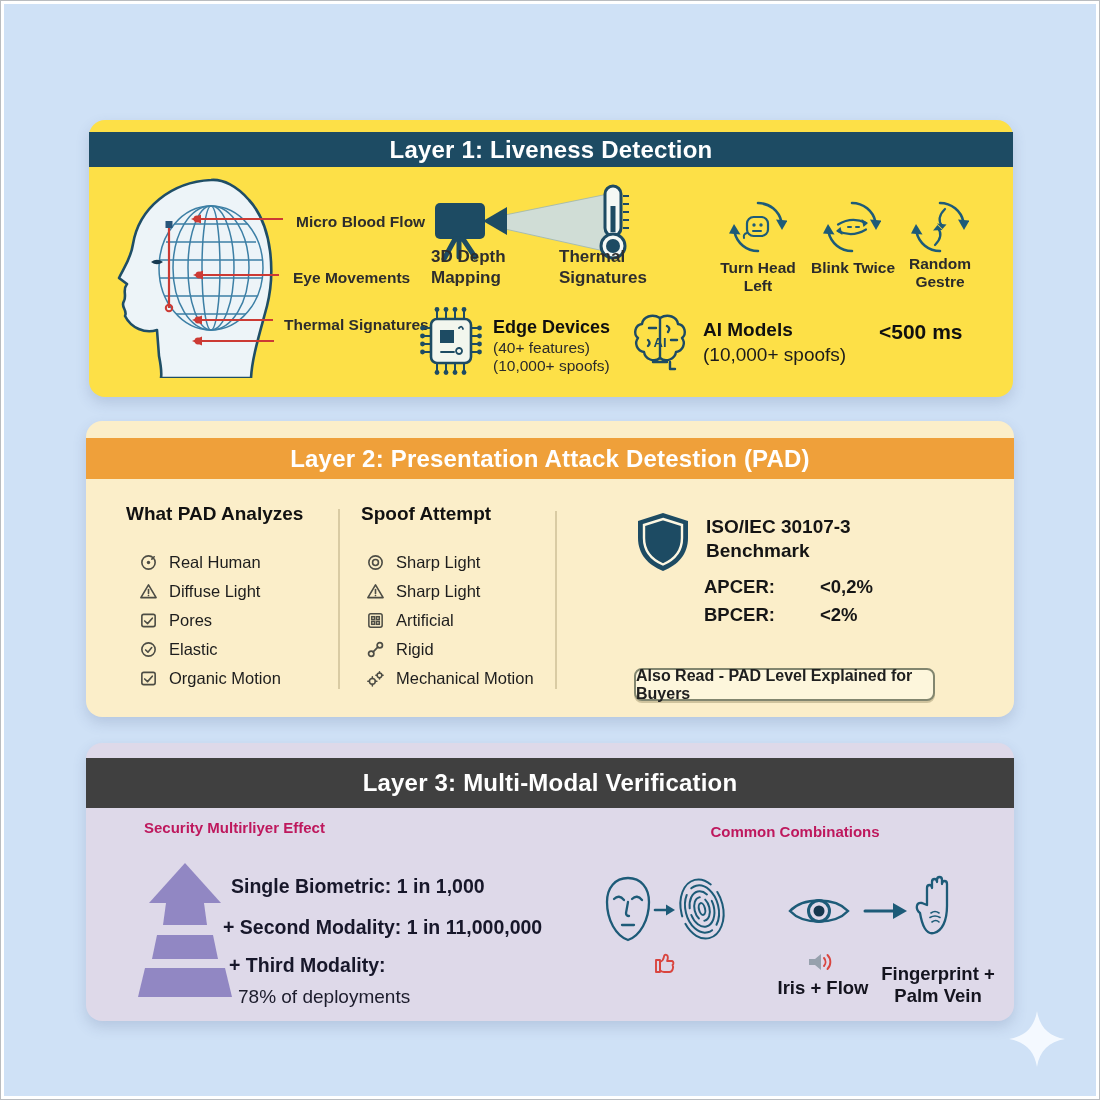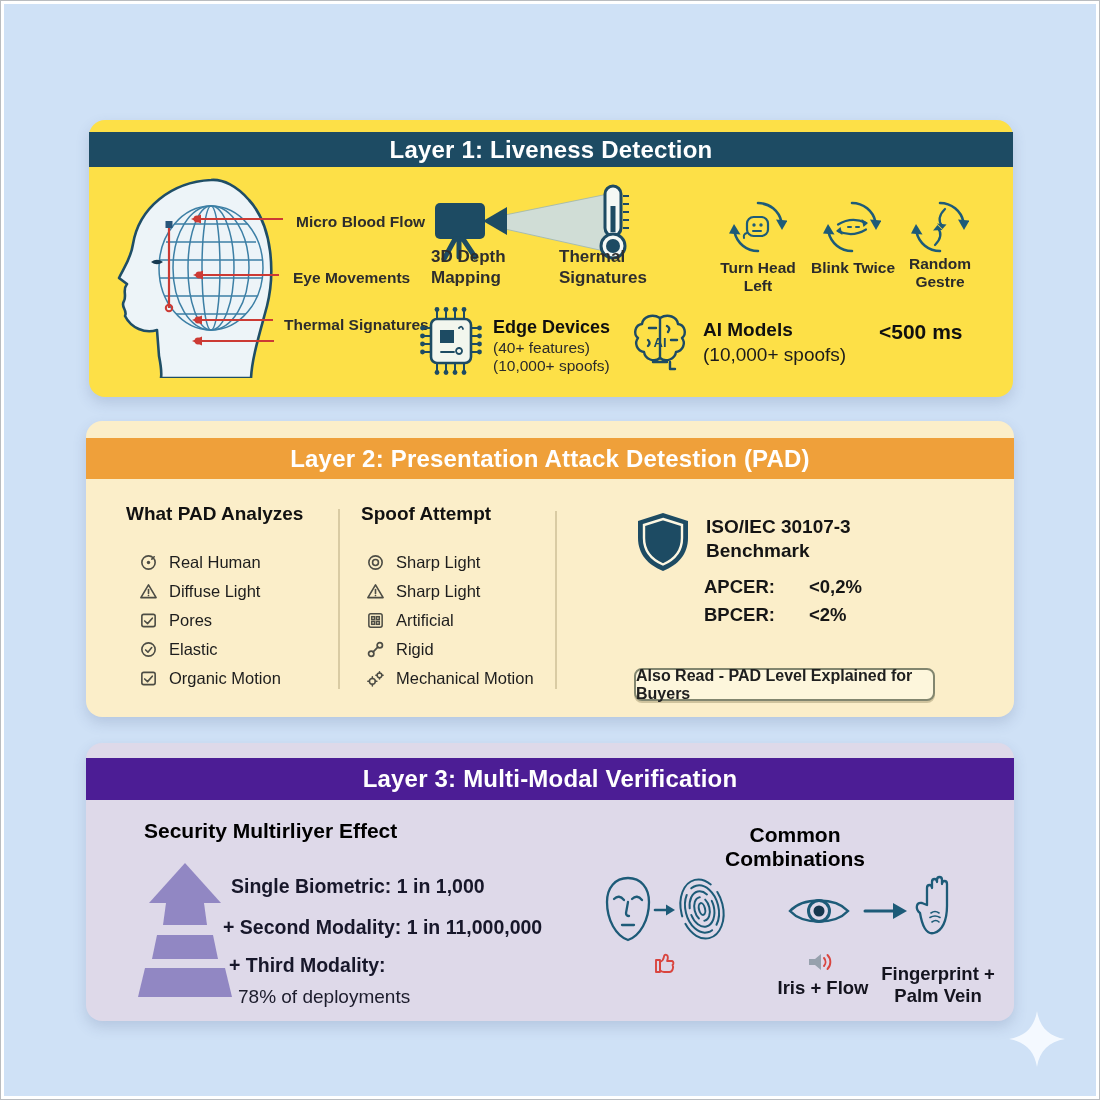--- a/index.html
+++ b/index.html
@@ -8,44 +8,44 @@
   .page-title{position:absolute;left:0;top:30px;width:100%;text-align:center;margin:0;
           font-size:42px;font-weight:800;color:#151515;letter-spacing:-0.5px;}
   .panel{position:absolute;border-radius:16px;box-shadow:0 6px 14px rgba(60,80,120,.18);}
   .p1{left:88px;top:119px;width:924px;height:277px;background:#fde047;}
   .p2{left:85px;top:420px;width:928px;height:296px;background:#fbeec9;}
   .p3{left:85px;top:742px;width:928px;height:278px;background:#ded9e9;}
   .hdr{position:absolute;left:0;right:0;display:flex;align-items:center;justify-content:center;
        color:#ffffff;font-weight:700;font-size:24px;letter-spacing:.2px;}
   .hdr1{top:12px;height:35px;background:#1d4b63;}
   .hdr2{top:17px;height:41px;background:#efa03a;}
-  .hdr3{top:15px;height:42px;background:#4c1d95;}
+  .hdr3{top:15px;height:50px;background:#404040;}
   .abs{position:absolute;}
   .preline{white-space:pre-line;}
   .callout-label{font-size:15.5px;font-weight:600;color:#2d2d2d;}
   .sensor-label{font-size:17px;font-weight:700;color:#2e2e2e;line-height:1.22;}
   .chal-label{font-size:15.5px;font-weight:600;color:#2b2b2b;text-align:center;line-height:1.18;}
   .spec-title{font-size:18px;font-weight:700;color:#0f0f0f;line-height:1.2;}
   .spec-sub{font-size:15.5px;font-weight:500;color:#2b2b2b;line-height:1.18;}
   .ai-title{font-size:19px;font-weight:700;color:#101010;line-height:1.3;}
   .ai-sub{font-size:19px;font-weight:500;color:#1b1b1b;line-height:1.3;}
   .latency{font-size:21px;font-weight:700;color:#101010;}
   .col-heading{font-size:19px;font-weight:700;color:#111111;}
   .pad-list{display:flex;flex-direction:column;row-gap:7px;}
   .pad-item{display:flex;align-items:center;gap:11px;height:22px;}
   .li-icon{width:19px;height:19px;color:#4d4d45;flex:0 0 19px;}
   .pad-item span{font-size:16.5px;font-weight:500;color:#1d1d1d;}
   .vdiv{width:2px;background:#d9cba3;}
   .bench-title{font-size:19px;font-weight:700;color:#141414;line-height:1.25;}
-  .bench-row{display:flex;font-size:18.5px;font-weight:700;color:#161616;}
+  .bench-row{display:flex;font-size:18.5px;font-weight:700;color:#161616;gap:11px;}
   .bench-row .bl{width:105px;}
   .also-read{display:flex;align-items:center;justify-content:center;width:301px;height:33px;
        background:#fdf6dc;border:2px solid #82866f;border-radius:8px;box-shadow:0 2px 0 rgba(125,115,75,.35);
        font-size:16px;font-weight:600;color:#202020;cursor:pointer;box-sizing:border-box;}
-  .l3-heading{font-size:21px;font-weight:700;color:#000000;}
+  .l3-heading{font-size:15px;font-weight:700;color:#be185d;}
   .stat{font-size:19.5px;font-weight:700;color:#17172a;}
   .stat-light{font-size:19px;font-weight:500;color:#1c1c2c;}
   .combo-label{font-size:18.5px;font-weight:700;color:#14141f;text-align:center;line-height:1.2;}
   svg{display:block;}
 </style>
 </head>
 <body>
 
 <svg width="0" height="0" style="position:absolute" aria-hidden="true">
   <defs>

